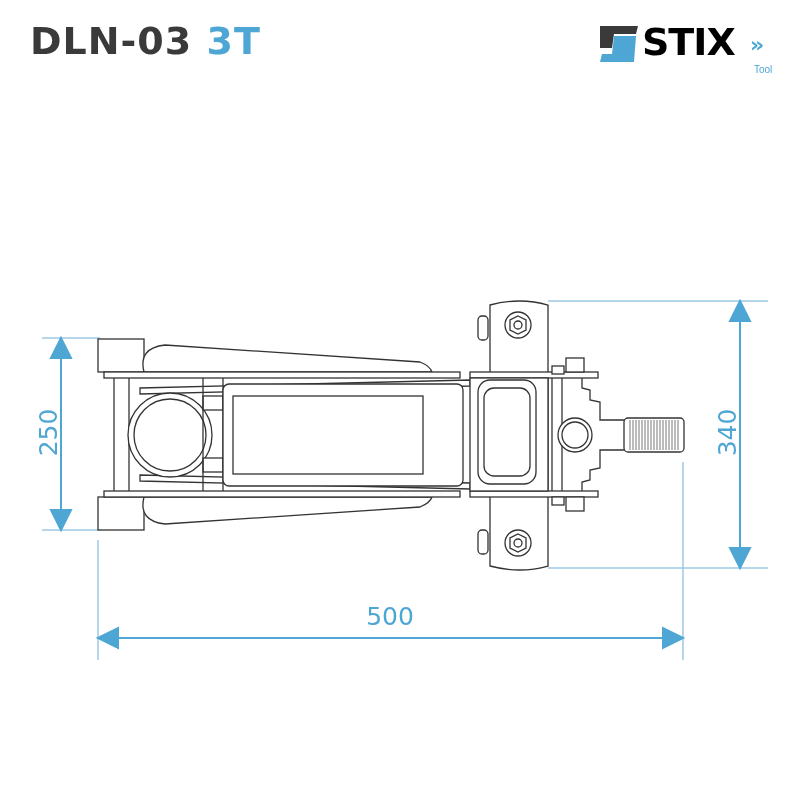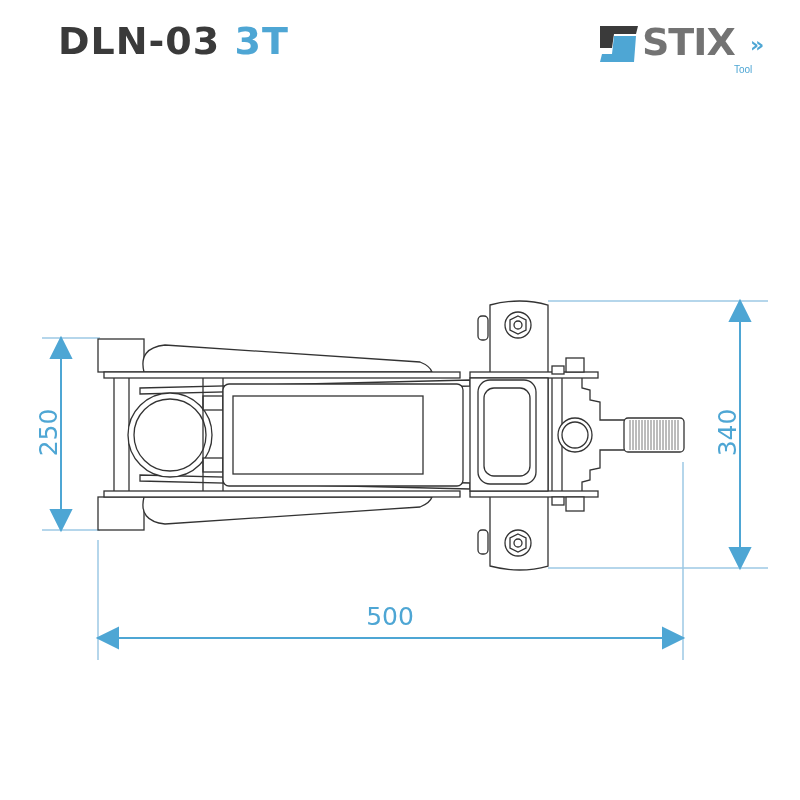--- a/index.html
+++ b/index.html
@@ -1,21 +1,21 @@
 <!DOCTYPE html>
 <html><head>
   <meta charset="utf-8">
   <style>
     html, body { margin: 0; padding: 0; background: #ffffff; }
     body { width: 800px; height: 800px; position: relative; overflow: hidden; font-family: "DejaVu Sans", sans-serif; }
-    .title { position: absolute; left: 30px; top: 18px; font-family: "DejaVu Sans", sans-serif; font-weight: bold; font-size: 38px; letter-spacing: 1px; color: #3a3a3a; line-height: 46px; margin-left: 28px; }
+    .title { position: absolute; left: 30px; top: 18px; font-family: "DejaVu Sans", sans-serif; font-weight: bold; font-size: 38px; letter-spacing: 1px; color: #3a3a3a; line-height: 46px; }
     .title .cap { color: #4ea6d4; }
     .logo { position: absolute; left: 600px; top: 22px; width: 180px; height: 60px; }
-    .logo-text { position: absolute; left: 42px; top: -2px; font-family: "DejaVu Sans", sans-serif; font-weight: bold; font-size: 38px; color: #737373; letter-spacing: -1px; }
-    .logo-sub { position: absolute; left: 134px; top: 42px; font-size: 10px; color: #4ea6d4; font-family: "Liberation Sans", sans-serif; }
+    .logo-text { position: absolute; left: 42px; top: -2px; font-family: "DejaVu Sans", sans-serif; font-weight: bold; font-size: 38px; color: #000000; letter-spacing: -1px; }
+    .logo-sub { position: absolute; left: 154px; top: 42px; font-size: 10px; color: #4ea6d4; font-family: "Liberation Sans", sans-serif; }
     .logo-chev { position: absolute; left: 150px; top: 10px; font-size: 22px; color: #4ea6d4; font-weight: bold; font-family: "DejaVu Sans", sans-serif; }
     svg.drawing { position: absolute; left: 0; top: 0; }
     .dimlabel { position: absolute; font-family: "DejaVu Sans", sans-serif; font-size: 25px; color: #4ea6d4; }
     .dim-250 { left: 18px; top: 418px; transform: rotate(-90deg); transform-origin: center; width: 60px; text-align: center; }
     .dim-340 { left: 697px; top: 418px; transform: rotate(-90deg); transform-origin: center; width: 60px; text-align: center; }
     .dim-730 { left: 350px; top: 602px; width: 80px; text-align: center; }
   </style>
 </head>
 <body>
 

